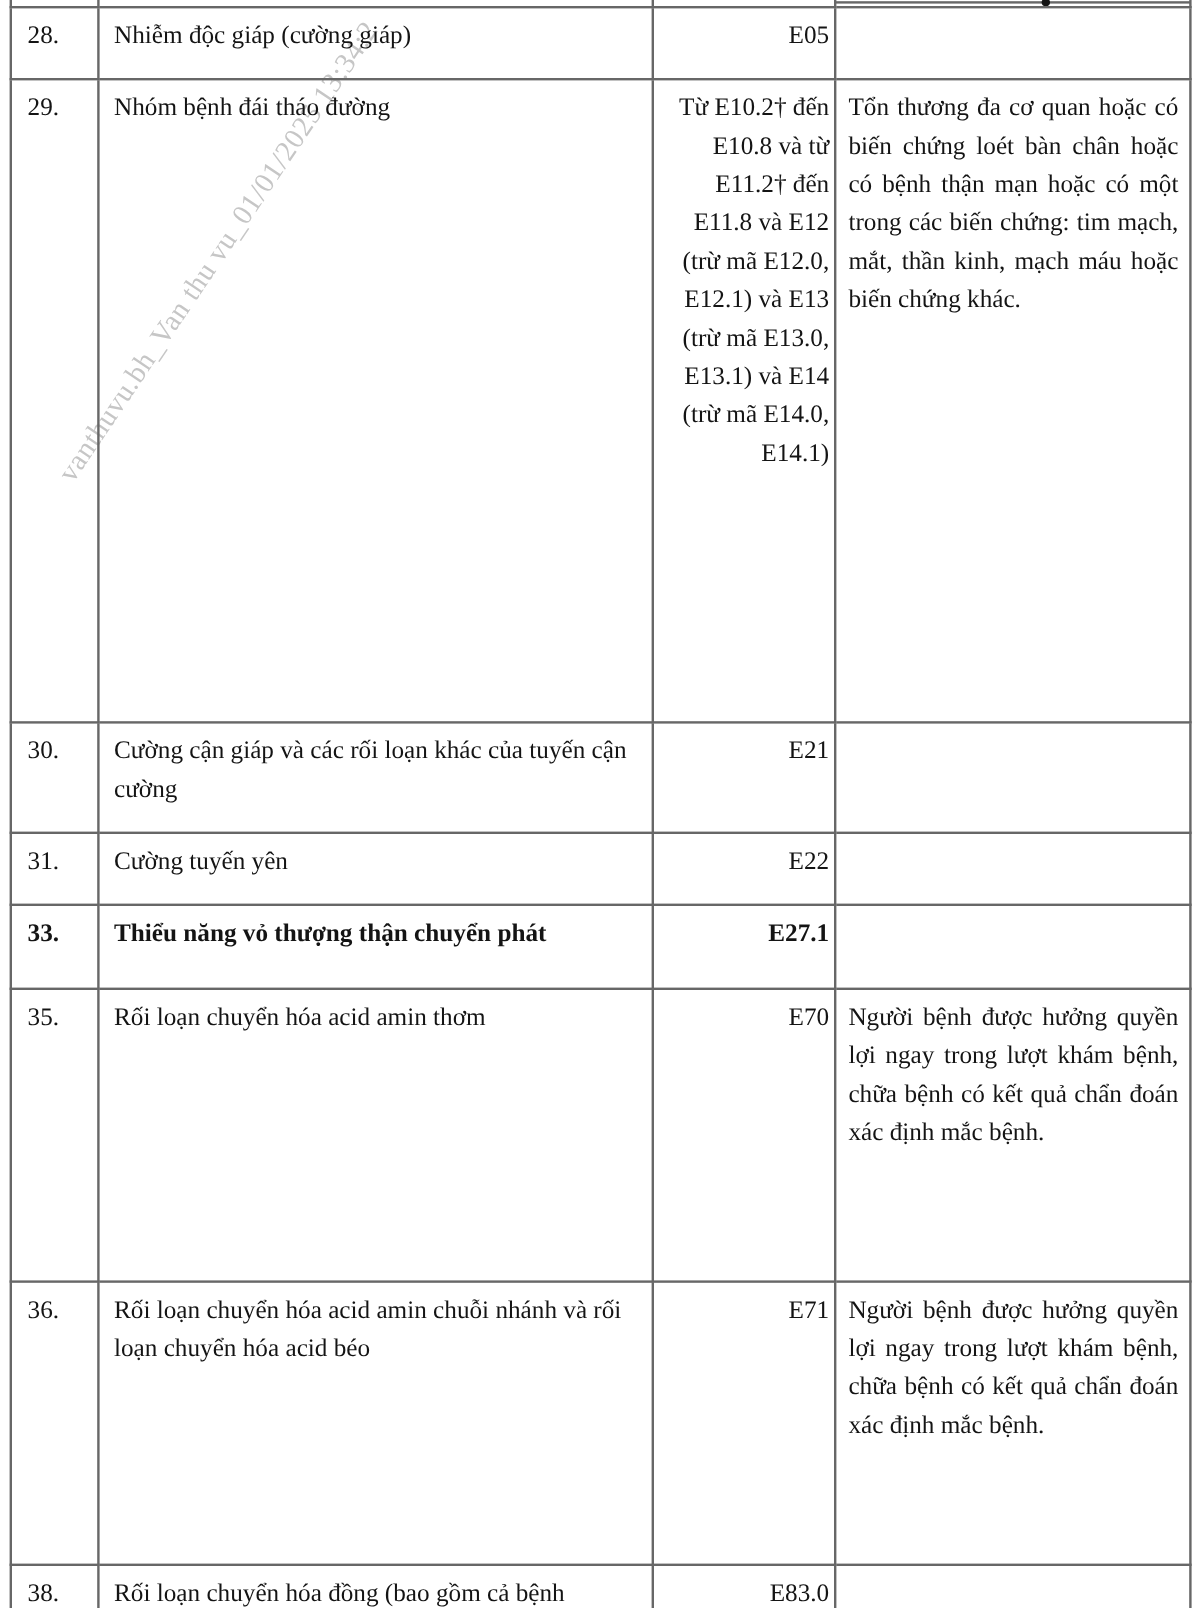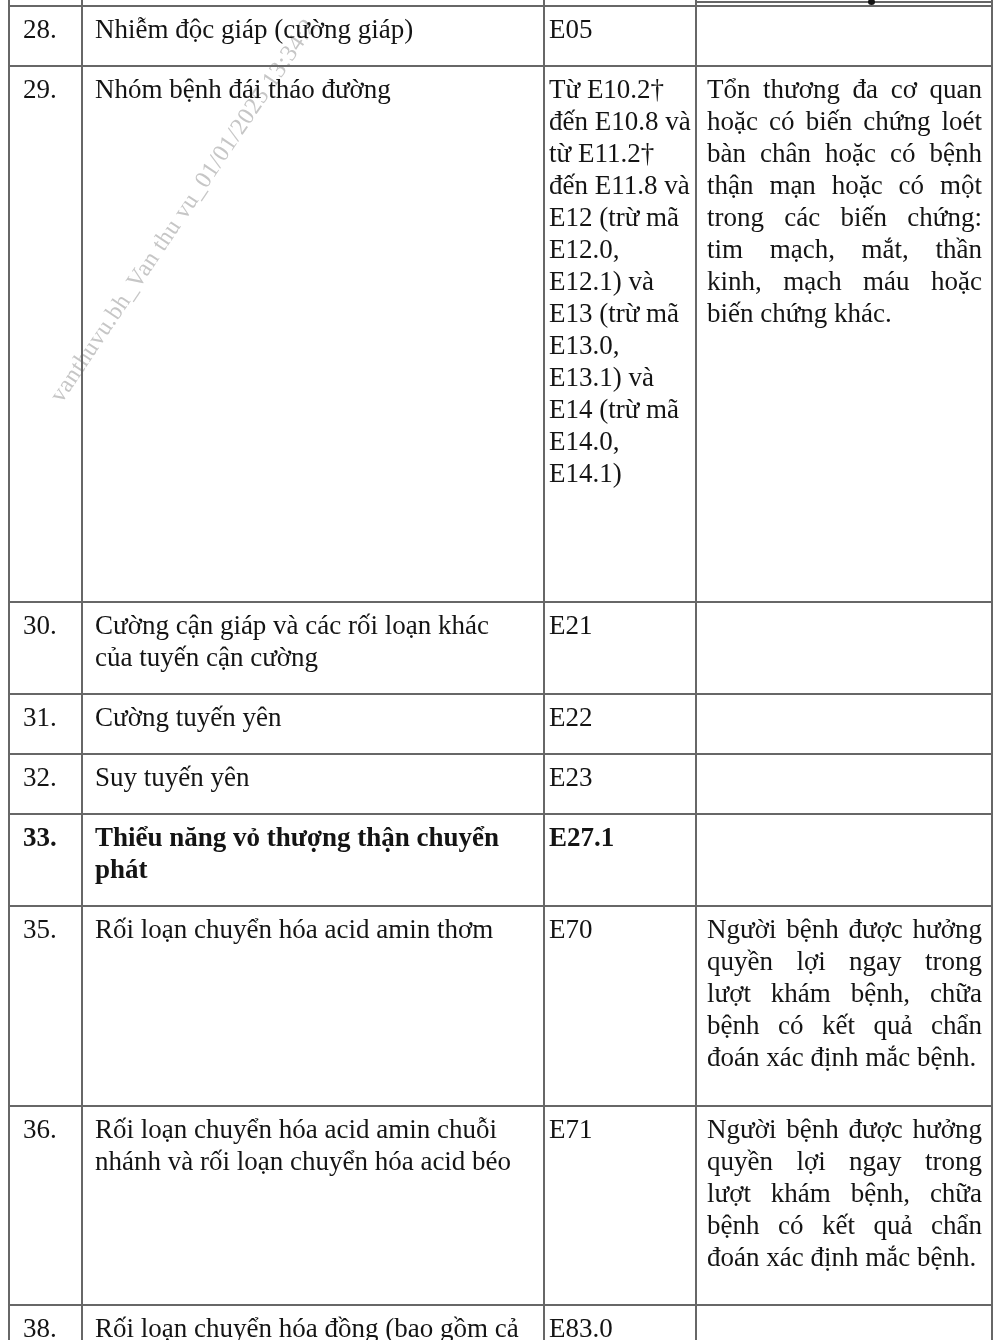--- a/index.html
+++ b/index.html
@@ -31,29 +31,29 @@
     left:8px;top:-4px;
     width:983px;
     border-collapse:collapse;
     table-layout:fixed;
     z-index:1;
     background:transparent;
   }
   td{
     border:2px solid #676767;
     vertical-align:top;
-    font-size:27px;
+    font-size:21px;
     line-height:32px;
     color:#141414;
     background:transparent;
     overflow:hidden;
   }
   td.c-no{   padding:6px 4px 4px 13px; }
   td.c-name{ padding:6px 10px 20px 12px; }
-  td.c-code{ padding:6px 4px 4px 4px; text-align:left; }
+  td.c-code{ padding:6px 4px 4px 4px; text-align:right; }
   td.c-note{ padding:6px 9px 4px 10px; text-align:justify; }
   tr.partial td{ padding:0; }
   
   .cut-line{
     position:absolute;
     left:695px;top:1px;
     width:297px;height:2px;
     background:#676767;
     z-index:2;
   }
@@ -108,39 +108,33 @@
     <td class="c-name">Cường cận giáp và các rối loạn khác của tuyến cận cường</td>
     <td class="c-code">E21</td>
     <td class="c-note"></td>
   </tr>
         <tr style="height: 43px; margin-left: 32px;">
     <td class="c-no">31.</td>
     <td class="c-name">Cường tuyến yên</td>
     <td class="c-code">E22</td>
     <td class="c-note"></td>
   </tr>
-        <tr style="height: 43px;">
-    <td class="c-no">32.</td>
-    <td class="c-name">Suy tuyến yên</td>
-    <td class="c-code">E23</td>
-    <td class="c-note"></td>
-  </tr>
         <tr style="height: 70px; font-weight: bold;">
     <td class="c-no">33.</td>
     <td class="c-name">Thiểu năng vỏ thượng thận chuyển phát</td>
     <td class="c-code">E27.1</td>
     <td class="c-note"></td>
   </tr>
-        <tr style="height: 200px;">
+        <tr style="height: 244px;">
     <td class="c-no">35.</td>
     <td class="c-name">Rối loạn chuyển hóa acid amin thơm</td>
     <td class="c-code">E70</td>
     <td class="c-note">Người bệnh được hưởng quyền lợi ngay trong lượt khám bệnh, chữa bệnh có kết quả chẩn đoán xác định mắc bệnh.</td>
   </tr>
-        <tr style="height: 199px;">
+        <tr style="height: 236px;">
     <td class="c-no">36.</td>
     <td class="c-name">Rối loạn chuyển hóa acid amin chuỗi nhánh và rối loạn chuyển hóa acid béo</td>
     <td class="c-code">E71</td>
     <td class="c-note">Người bệnh được hưởng quyền lợi ngay trong lượt khám bệnh, chữa bệnh có kết quả chẩn đoán xác định mắc bệnh.</td>
   </tr>
         <tr style="height: 74px;">
     <td class="c-no">38.</td>
     <td class="c-name">Rối loạn chuyển hóa đồng (bao gồm cả bệnh Wilson)</td>
     <td class="c-code">E83.0</td>
     <td class="c-note"></td>

